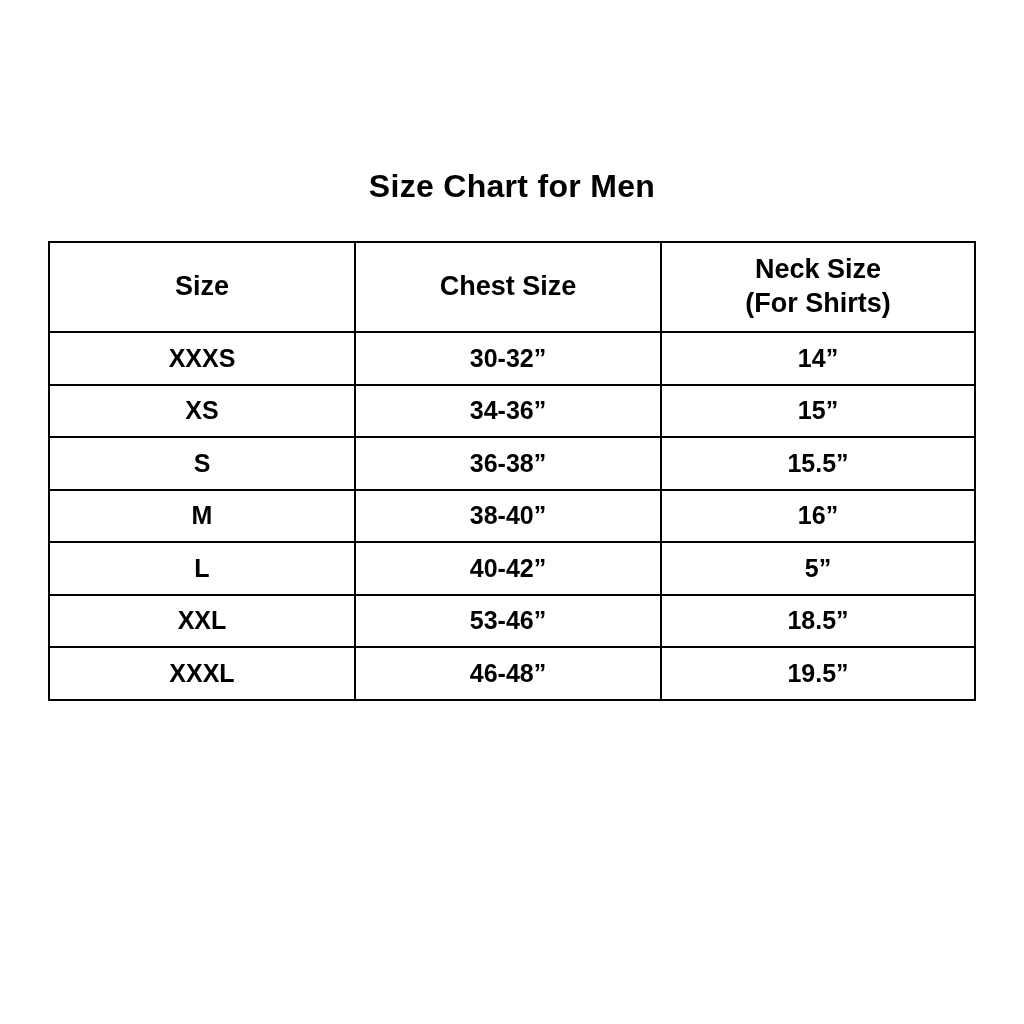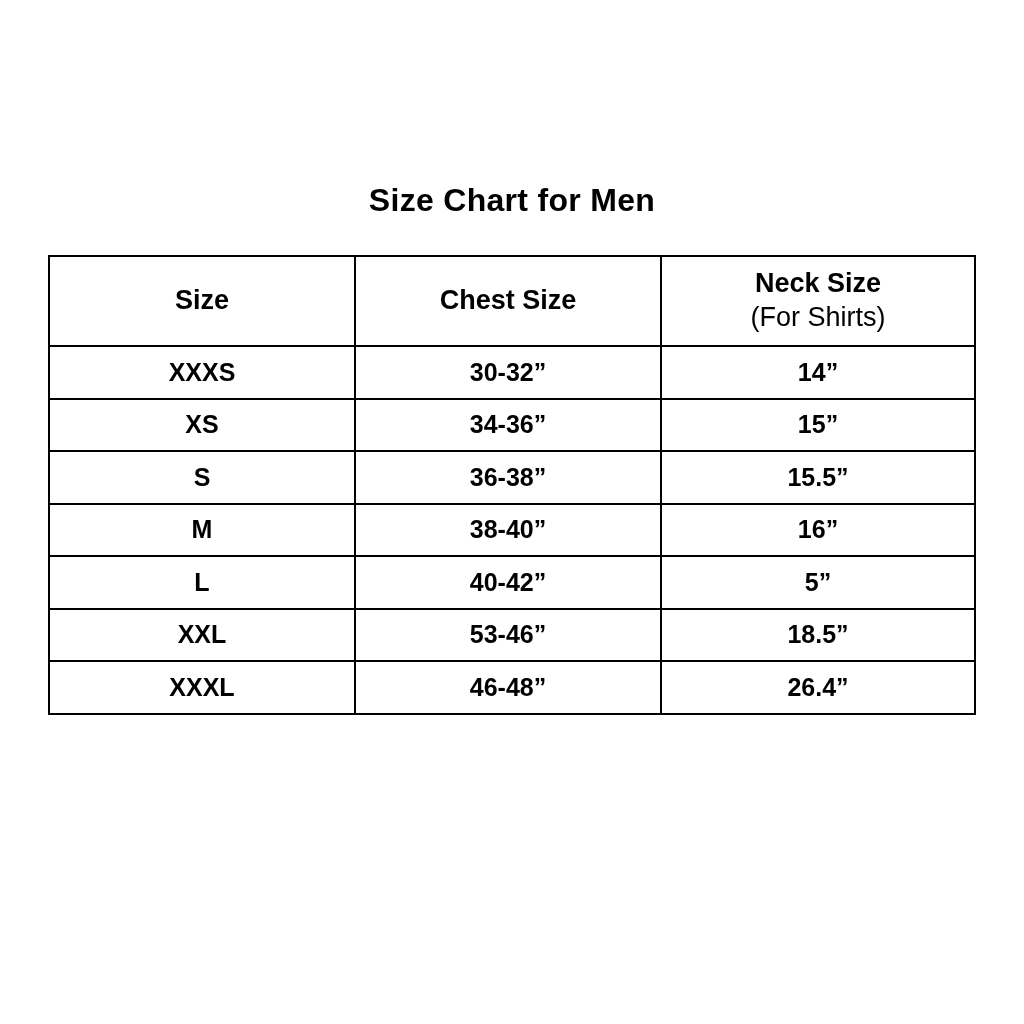--- a/index.html
+++ b/index.html
@@ -13,21 +13,21 @@
     width: 1024px;
     height: 1024px;
     background: #ffffff;
     box-sizing: border-box;
     overflow: hidden;
   }
   .title {
     text-align: center;
     font-size: 32px;
     font-weight: bold;
-    margin: 14px;
+    margin: 0;
     padding-top: 168px;
     letter-spacing: 0.3px;
   }
   table.size-chart {
     border-collapse: collapse;
     table-layout: fixed;
     width: 926px;
     margin: 36px auto 0 auto;
   }
   .size-chart th,
@@ -43,21 +43,21 @@
     height: 88px;
     font-size: 27px;
     line-height: 1.25;
   }
   .size-chart td {
     height: 50.5px;
     font-size: 25px;
     border-radius: 7px;
   }
   .th-sub:empty { display: none; }
-  .th-sub { display: block; font-size: 27px; font-weight: normal; }
+  .th-sub { display: block; font-size: 27px; font-weight: bold; }
 </style>
 </head>
 <body>
 
 <div class="page">
   <h1 class="title">Size Chart for Men</h1>
 
   <table class="size-chart">
     <colgroup>
       <col style="width:306px">
@@ -116,18 +116,18 @@
 
         <tr>
           <td>XXL</td>
           <td>53-46”</td>
           <td>18.5”</td>
         </tr>
 
         <tr>
           <td>XXXL</td>
           <td>46-48”</td>
-          <td>26.4”</td>
+          <td>19.5”</td>
         </tr>
 
     </tbody>
   </table>
 </div>
 
 </body></html>

